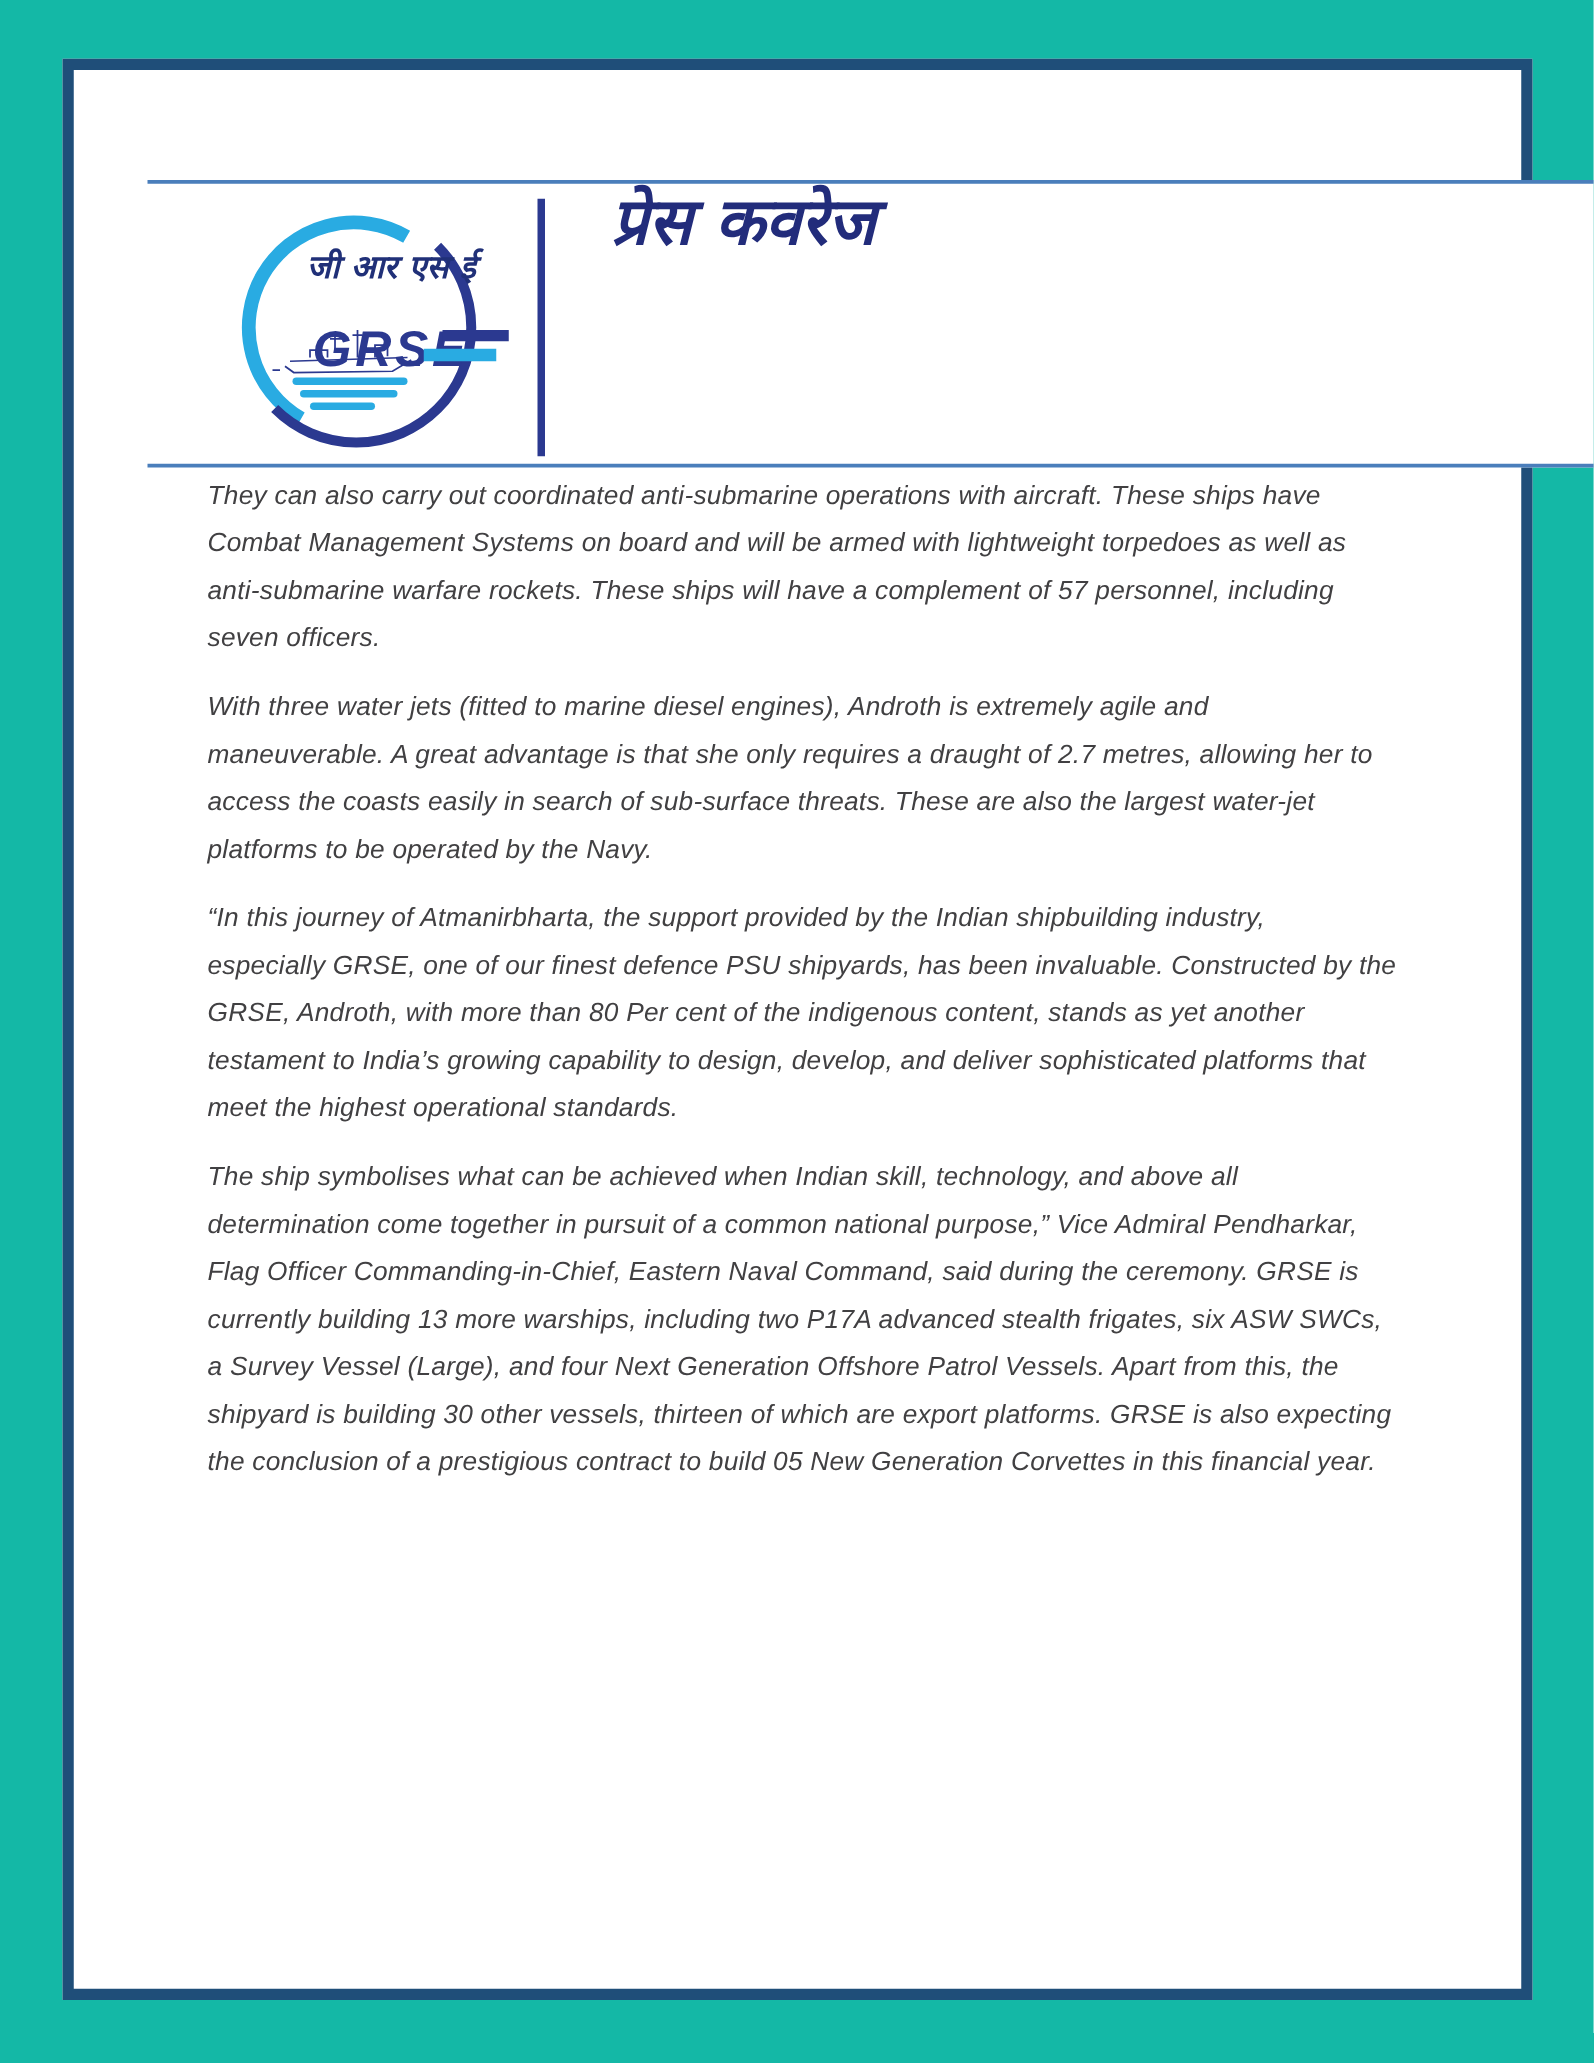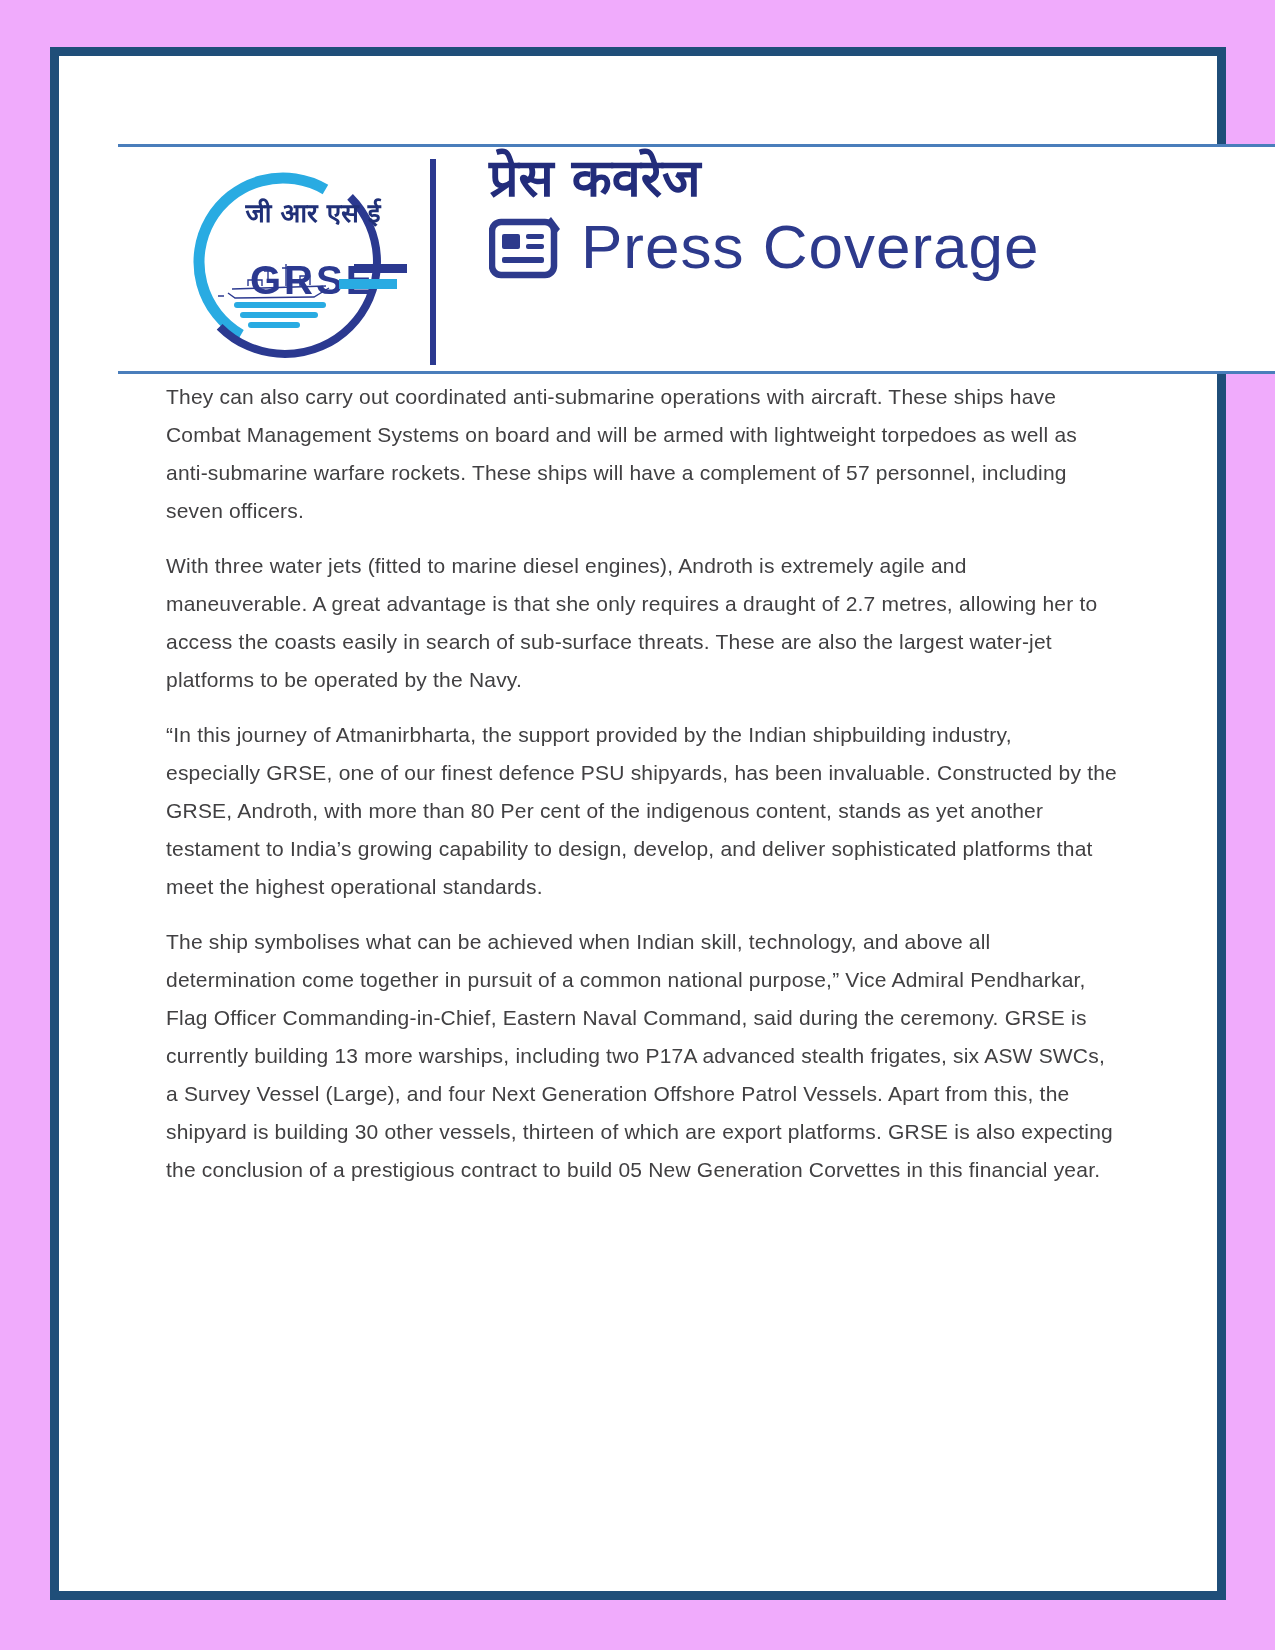--- a/index.html
+++ b/index.html
@@ -1,18 +1,18 @@
 <!DOCTYPE html>
 <html><head>
 <meta charset="utf-8">
 <style>
   html,body { margin:0; padding:0; background:#ffffff; }
   .page {
-    position:relative; width:1275px; height:1650px; background:#f0abfc;
-    font-family:"Liberation Sans","DejaVu Sans",sans-serif; overflow:hidden;
+    position:relative; width:1275px; height:1650px; background:#14b8a6;
+    font-family:"Liberation Sans","DejaVu Sans",sans-serif; overflow:hidden;font-style:italic;
   }
   .frame {
     position:absolute; left:50px; top:47px; width:1176px; height:1553px;
     border:9px solid #1f4e79; box-sizing:border-box; background:#ffffff;
   }
   .header-band {
     position:absolute; left:59px; top:88px; width:1158px; height:230px;
     border-top:3px solid #4a7ebb; border-bottom:3px solid #4a7ebb;
     box-sizing:border-box; background:#ffffff;
   }
@@ -81,31 +81,20 @@
       <div class="logo-hindi">जी आर एस ई</div>
       <div class="logo-acronym">GRSE</div>
       <div class="logo-underline"></div>
       <div class="logo-cyanbar"></div>
     </div>
 
     <div class="divider"></div>
 
     <div class="titles">
       <div class="title-hindi">प्रेस कवरेज</div>
-      <div class="title-row">
-        <svg width="74" height="64" viewBox="0 0 74 64">
-          <path d="M52 12 L62 2 L71 14 L64 22 Z" fill="#2d3a8c"></path>
-          <rect x="3" y="7" width="62" height="53" rx="9" fill="#ffffff" stroke="#2d3a8c" stroke-width="6.5"></rect>
-          <rect x="13" y="19" width="18" height="15" rx="2" fill="#2d3a8c"></rect>
-          <rect x="37" y="19" width="18" height="5" rx="2" fill="#2d3a8c"></rect>
-          <rect x="37" y="29" width="18" height="5" rx="2" fill="#2d3a8c"></rect>
-          <rect x="13" y="42" width="42" height="6" rx="2" fill="#2d3a8c"></rect>
-        </svg>
-        <span class="title-english">Press Coverage</span>
-      </div>
     </div>
 
     <div class="article">
       <p>They can also carry out coordinated anti-submarine operations with aircraft. These ships have
 Combat Management Systems on board and will be armed with lightweight torpedoes as well as
 anti-submarine warfare rockets. These ships will have a complement of 57 personnel, including
 seven officers.</p>
       <p>With three water jets (fitted to marine diesel engines), Androth is extremely agile and
 maneuverable. A great advantage is that she only requires a draught of 2.7 metres, allowing her to
 access the coasts easily in search of sub-surface threats. These are also the largest water-jet

